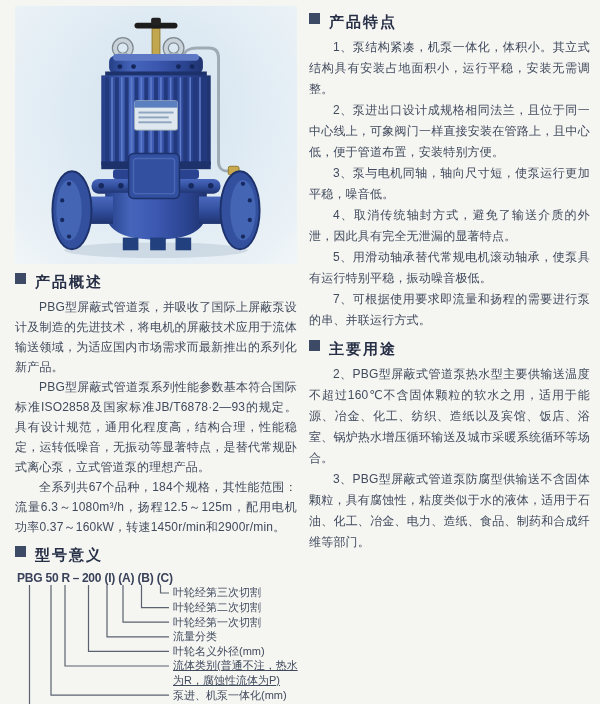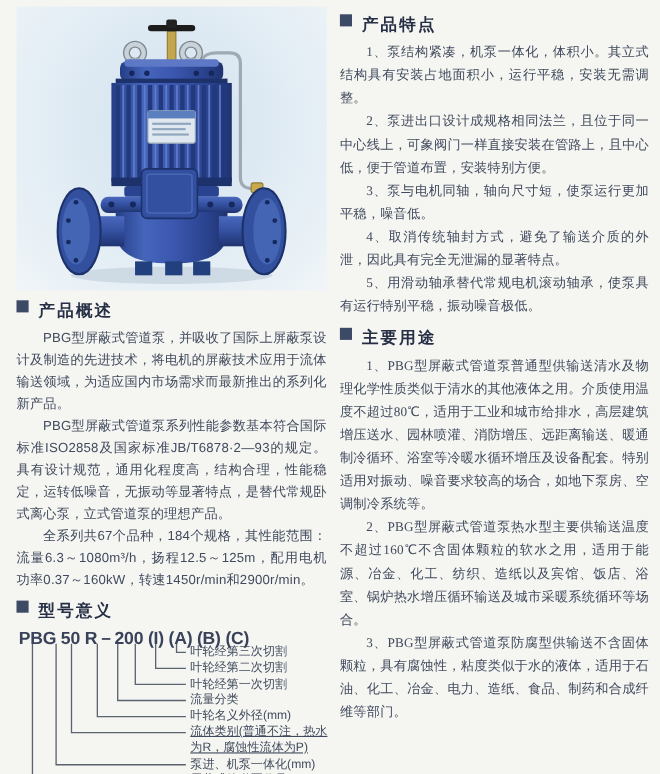--- a/index.html
+++ b/index.html
@@ -24,27 +24,27 @@
   
   .sec-head { display:flex; align-items:flex-start; margin:9px 0 5px 0; }
   .sec-head .sq { width:11px; height:11px; background:#3d4a66; margin-right:9px; flex:none; }
   .sec-title { font-size:15px; font-weight:bold; color:#262f46; letter-spacing:2px; }
 
   
   p.body {
     font-size:12px; line-height:20px; text-align:justify;
     text-indent:2em; color:#414b5e; letter-spacing:0.2px;
   }
-  .col-right p.body { line-height:21px;font-family:Liberation Serif, serif; }
+  .col-right p.body { line-height:21px; }
 
   
   .diagram { position:relative; height:150px; margin-top:2px; font-size:11px; color:#3f4859; }
   .diagram .code {
     position:absolute; top:0; left:2px; white-space:nowrap;
-    font-size:16px; letter-spacing:-0.2px; color:#39425a; font-weight:bold;
+    font-size:12px; letter-spacing:-0.2px; color:#39425a; font-weight:bold;
   }
   .diagram svg.dlines { position:absolute; left:2px; top:15px; }
   .dlabel {
     position:absolute; left:158px; line-height:15px; font-size:11px;
     white-space:nowrap; color:#414b5e;
   }
   .dlabel.wrap { white-space:normal; width:128px;text-decoration:underline; }
 </style>
 </head>
 <body>
@@ -215,23 +215,23 @@
 
     <div class="sec-head" style="margin-top:7px">
       <span class="sq"></span>
       <span class="sec-title">产品特点</span>
     </div>
     <p class="body">1、泵结构紧凑，机泵一体化，体积小。其立式结构具有安装占地面积小，运行平稳，安装无需调整。</p>
     <p class="body">2、泵进出口设计成规格相同法兰，且位于同一中心线上，可象阀门一样直接安装在管路上，且中心低，便于管道布置，安装特别方便。</p>
     <p class="body">3、泵与电机同轴，轴向尺寸短，使泵运行更加平稳，噪音低。</p>
     <p class="body">4、取消传统轴封方式，避免了输送介质的外泄，因此具有完全无泄漏的显著特点。</p>
     <p class="body">5、用滑动轴承替代常规电机滚动轴承，使泵具有运行特别平稳，振动噪音极低。</p>
+    <p class="body">7、可根据使用要求即流量和扬程的需要进行泵的串、并联运行方式。</p>
 
     <div class="sec-head" style="">
       <span class="sq"></span>
       <span class="sec-title">主要用途</span>
     </div>
-    <p class="body">1、PBG型屏蔽式管道泵普通型供输送清水及物理化学性质类似于清水的其他液体之用。介质使用温度不超过80℃，适用于工业和城市给排水，高层建筑增压送水、园林喷灌、消防增压、远距离输送、暖通制冷循环、浴室等冷暖水循环增压及设备配套。特别适用对振动、噪音要求较高的场合，如地下泵房、空调制冷系统等。</p>
     <p class="body">2、PBG型屏蔽式管道泵热水型主要供输送温度不超过160℃不含固体颗粒的软水之用，适用于能源、冶金、化工、纺织、造纸以及宾馆、饭店、浴室、锅炉热水增压循环输送及城市采暖系统循环等场合。</p>
     <p class="body">3、PBG型屏蔽式管道泵防腐型供输送不含固体颗粒，具有腐蚀性，粘度类似于水的液体，适用于石油、化工、冶金、电力、造纸、食品、制药和合成纤维等部门。</p>
   </div>
 
 </div>
 
 </body></html>

